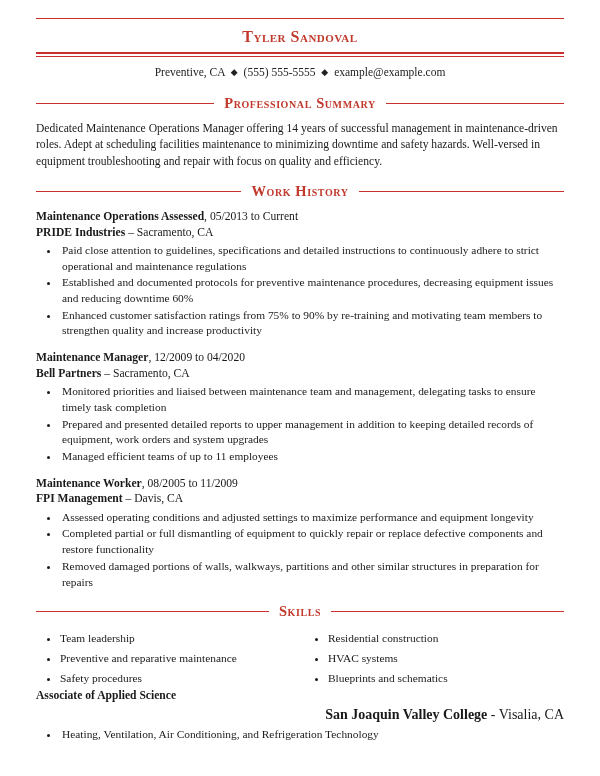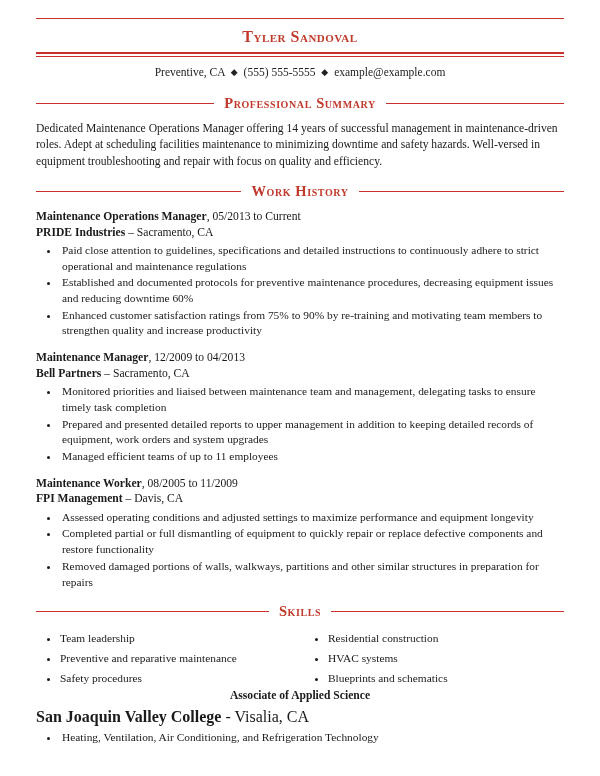--- a/index.html
+++ b/index.html
@@ -126,25 +126,25 @@
   }
   .skills-col li {
     font-size: 11.4px;
     line-height: 1.72;
   }
 
   .edu-degree {
     font-size: 11.6px;
     font-weight: bold;
     line-height: 1.45;
-    text-align: center;
   }
   .edu-school {
-    font-size: 16px;
+    font-size: 14px;
     line-height: 1.45;
+    text-align: right;
   }
   .edu-school b { font-weight: bold; }
 </style>
 </head>
 <body>
 
 <div class="page">
 
   <div class="header-rule-top"></div>
 
@@ -169,35 +169,35 @@
   <div class="summary">Dedicated Maintenance Operations Manager offering 14 years of successful management in maintenance-driven roles. Adept at scheduling facilities maintenance to minimizing downtime and safety hazards. Well-versed in equipment troubleshooting and repair with focus on quality and efficiency.</div>
 
   <div class="section-head">
     <span class="line"></span>
     <span class="title">Work History</span>
     <span class="line"></span>
   </div>
 
   <div class="job">
     <div class="job-title">
-      <b>Maintenance Operations Manager</b><span>, 05/2013 to Current</span>
+      <b>Maintenance Operations Assessed</b><span>, 05/2013 to Current</span>
     </div>
     <div class="job-company">
       <b>PRIDE Industries</b><span> – Sacramento, CA</span>
     </div>
     <ul class="bullets">
       <li>Paid close attention to guidelines, specifications and detailed instructions to continuously adhere to strict operational and maintenance regulations</li>
       <li>Established and documented protocols for preventive maintenance procedures, decreasing equipment issues and reducing downtime 60%</li>
       <li>Enhanced customer satisfaction ratings from 75% to 90% by re-training and motivating team members to strengthen quality and increase productivity</li>
     </ul>
   </div>
 
   <div class="job">
     <div class="job-title">
-      <b>Maintenance Manager</b><span>, 12/2009 to 04/2013</span>
+      <b>Maintenance Manager</b><span>, 12/2009 to 04/2020</span>
     </div>
     <div class="job-company">
       <b>Bell Partners</b><span> – Sacramento, CA</span>
     </div>
     <ul class="bullets">
       <li>Monitored priorities and liaised between maintenance team and management, delegating tasks to ensure timely task completion</li>
       <li>Prepared and presented detailed reports to upper management in addition to keeping detailed records of equipment, work orders and system upgrades</li>
       <li>Managed efficient teams of up to 11 employees</li>
     </ul>
   </div>

